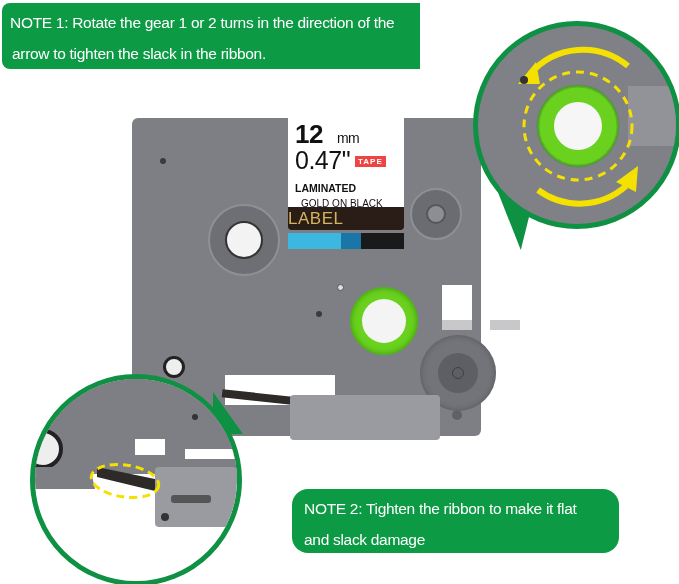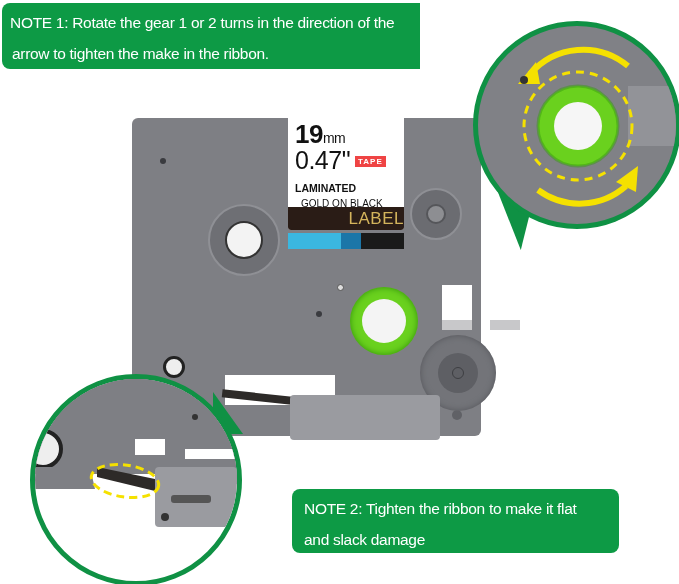--- a/index.html
+++ b/index.html
@@ -1,31 +1,31 @@
 <!DOCTYPE html>
 <html><head>
 <meta charset="utf-8">
 <style>
   html, body { margin:0; padding:0; background:#ffffff; }
   body { width:679px; height:584px; position:relative; overflow:hidden; font-family:"Liberation Sans", sans-serif; }
-  .note { position:absolute; background:#0d9a45; color:#fff; border-radius:8px; font-size:15.5px; line-height:31px; padding:4px 12px; box-sizing:border-box; letter-spacing:-0.3px; }
+  .note { position:absolute; background:#0d9a45; color:#fff; border-radius:16px; font-size:15.5px; line-height:31px; padding:4px 12px; box-sizing:border-box; letter-spacing:-0.3px; }
   #note1 { left:2px; top:3px; width:418px; height:66px; border-radius:8px 0 0 8px;padding-left:8px; }
   #note1 .l1, #note1 .l2 { display:block; white-space:nowrap; }
   #note1 .l2 { padding-left:2px; }
   #note2 { left:292px; top:489px; width:327px; height:64px; }
   #note2 .l1, #note2 .l2 { display:block; white-space:nowrap; }
   .cassette { position:absolute; left:132px; top:118px; width:349px; height:318px; background:#7e7f84; border-radius:6px; }
   .label-card { position:absolute; left:288px; top:113px; width:116px; height:117px; background:#fff; border-radius:3px; overflow:hidden; color:#111; }
   .label-card .mm { position:absolute; left:7px; top:6px; font-size:26px; font-weight:bold; letter-spacing:-0.5px; }
-  .label-card .mm small { font-size:14px; font-weight:normal; margin-left:0; }
+  .label-card .mm small { font-size:14px; font-weight:normal; margin-left:14px; }
   .label-card .inch { position:absolute; left:7px; top:33px; font-size:25px; letter-spacing:-0.5px; }
   .label-card .tape { position:absolute; left:67px; top:43px; background:#ef4444; color:#fff; font-size:8px; font-weight:bold; padding:1px 3px; letter-spacing:1px; }
   .label-card .lam { position:absolute; left:7px; top:69px; font-size:10.5px; font-weight:bold;text-align:right; }
   .label-card .gob { position:absolute; left:13px; top:85px; font-size:10px; }
-  .label-card .lbl { position:absolute; left:0; bottom:0; width:100%; height:23px; background:#2a1c16; color:#d4b45c; font-size:17px; text-align:right; line-height:23px; letter-spacing:0.5px; }
+  .label-card .lbl { position:absolute; left:0; bottom:0; width:100%; height:23px; background:#2a1c16; color:#d4b45c; font-size:17px; text-align:left; line-height:23px; letter-spacing:0.5px; }
   .tape-strip { position:absolute; left:288px; top:233px; width:116px; height:16px; background:#1a1a1a; }
   .tape-strip .blue { position:absolute; left:0; top:0; width:53px; height:16px; background:#3bb7e0; }
   .tape-strip .blue2 { position:absolute; left:53px; top:0; width:20px; height:16px; background:#1b76a8; }
   .spool { position:absolute; border-radius:50%; }
   .white-spool { left:208px; top:204px; width:72px; height:72px; background:#6e6f74; border:2px solid #8f9095; box-sizing:border-box; }
   .white-spool .hub { position:absolute; left:15px; top:15px; width:38px; height:38px; border-radius:50%; background:#f3f3f3; border:2px solid #333; box-sizing:border-box; }
   .small-spool { left:410px; top:188px; width:52px; height:52px; background:#6b6c71; border:2px solid #8f9095; box-sizing:border-box; }
   .small-spool .hub { position:absolute; left:14px; top:14px; width:20px; height:20px; border-radius:50%; background:#8d8e92; border:2px solid #55565a; box-sizing:border-box; }
   .green-gear { left:350px; top:287px; width:68px; height:68px; background:#6ad11e; box-shadow:inset 0 0 6px #2f8f0a; }
   .green-gear .hub { position:absolute; left:12px; top:12px; width:44px; height:44px; border-radius:50%; background:#f4f4f4; }
@@ -44,39 +44,39 @@
   #zoom2 { left:30px; top:374px; width:212px; height:212px; background:#fff; }
   .pointer { position:absolute; width:0; height:0; }
   #ptr1 { left:480px; top:175px; border-left:50px solid transparent; border-top:70px solid #0f9144; border-right:0; transform:rotate(14deg); }
   #ptr2 { left:213px; top:392px; border-left:30px solid #0f9144; border-top:42px solid transparent; }
 </style>
 </head>
 <body>
 
 <div class="note" id="note1">
   <span class="l1">NOTE 1:  Rotate the gear 1 or 2 turns in the direction of the</span>
-  <span class="l2">arrow to tighten the make in the ribbon.</span>
+  <span class="l2">arrow to tighten the slack in the ribbon.</span>
 </div>
 
 <div class="cassette"></div>
 
 <div class="rivet" style="left:160px;top:158px;"></div>
 <div class="rivet" style="left:316px;top:311px;"></div>
 <div class="rivet" style="left:337px;top:284px;width:5px;height:5px;background:#ddd;border:1px solid #555;"></div>
 <div class="rivet" style="left:452px;top:410px;width:10px;height:10px;background:#606166;"></div>
 
 <div class="spool white-spool">
     <div class="hub"></div>
   </div>
 <div class="spool small-spool">
     <div class="hub"></div>
   </div>
 
 <div class="label-card">
-  <div class="mm"><span>19</span><small>mm</small></div>
+  <div class="mm"><span>12</span><small>mm</small></div>
   <div class="inch">0.47"</div>
   <div class="tape">TAPE</div>
   <div class="lam">LAMINATED</div>
   <div class="gob">GOLD ON BLACK</div>
   <div class="lbl">LABEL</div>
 </div>
 
 <div class="tape-strip">
   <div class="blue"></div>
   <div class="blue2"></div>

